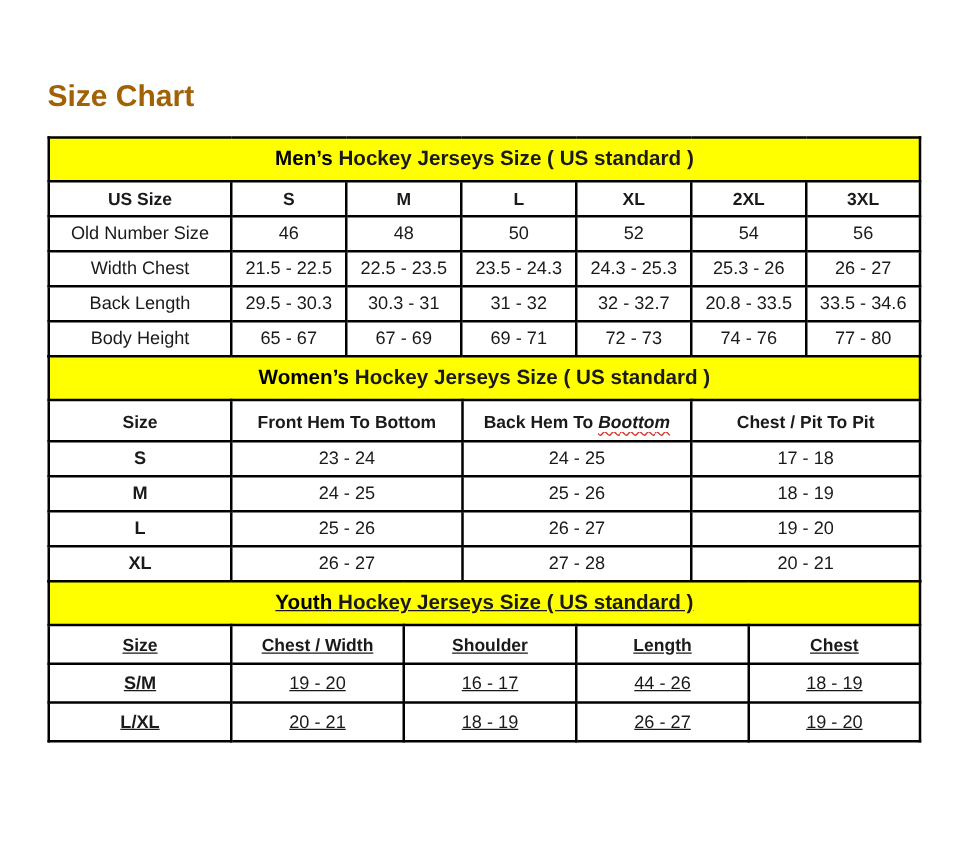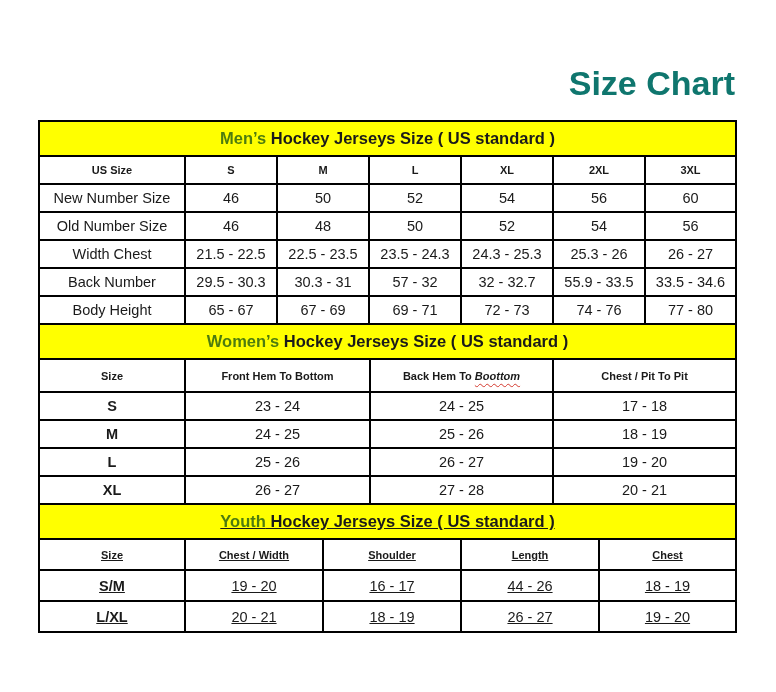--- a/index.html
+++ b/index.html
@@ -10,24 +10,24 @@
   body {
     width: 776px;
     height: 692px;
     font-family: "Liberation Sans", sans-serif;
     color: #1a1a1a;
     overflow: hidden;
   }
   .page-title {
     width: 697px;
     margin: 64px 0 0 38px;
-    text-align: right;
-    font-size: 34px;
+    text-align: left;
+    font-size: 24px;
     font-weight: bold;
-    color: #0f766e;
+    color: #a16207;
     letter-spacing: 0px;
   }
   .chart-wrap {
     width: 697px;
     margin: 17px 0 0 38px;
   }
   table.size-tbl {
     border-collapse: collapse;
     table-layout: fixed;
     width: 697px;
@@ -46,26 +46,26 @@
     white-space: nowrap;
   }
   table.size-tbl tr.band td {
     background: #ffff00;
     font-weight: bold;
     font-size: 16.5px;
     height: 31px;
   }
   table.size-tbl tr.head td {
     font-weight: bold;
-    font-size: 11px;
+    font-size: 14px;
     border-radius: 14px;
   }
   table.womens tr.head td { height: 29px; }
   table.youth td { height: 27px; text-decoration: underline; }
-  .accent-red { color: #4d7c0f; }
+  .accent-red { color: #000000; }
   td.lbl-bold { font-weight: bold; }
   .wavy {
     text-decoration: underline;
     text-decoration-style: wavy;
     text-decoration-color: #d43a2f;
     text-decoration-thickness: 1px;
     text-underline-offset: 3px;
     font-style: italic;
   }
 </style>
@@ -93,53 +93,44 @@
     <tr class="head">
       <td>US Size</td>
       <td>S</td>
       <td>M</td>
       <td>L</td>
       <td>XL</td>
       <td>2XL</td>
       <td>3XL</td>
     </tr>
     <tr>
-      <td>New Number Size</td>
-      <td>46</td>
-      <td>50</td>
-      <td>52</td>
-      <td>54</td>
-      <td>56</td>
-      <td>60</td>
-    </tr>
-    <tr>
       <td>Old Number Size</td>
       <td>46</td>
       <td>48</td>
       <td>50</td>
       <td>52</td>
       <td>54</td>
       <td>56</td>
     </tr>
     <tr>
       <td>Width Chest</td>
       <td>21.5 - 22.5</td>
       <td>22.5 - 23.5</td>
       <td>23.5 - 24.3</td>
       <td>24.3 - 25.3</td>
       <td>25.3 - 26</td>
       <td>26 - 27</td>
     </tr>
     <tr>
-      <td>Back Number</td>
+      <td>Back Length</td>
       <td>29.5 - 30.3</td>
       <td>30.3 - 31</td>
-      <td>57 - 32</td>
+      <td>31 - 32</td>
       <td>32 - 32.7</td>
-      <td>55.9 - 33.5</td>
+      <td>20.8 - 33.5</td>
       <td>33.5 - 34.6</td>
     </tr>
     <tr>
       <td>Body Height</td>
       <td>65 - 67</td>
       <td>67 - 69</td>
       <td>69 - 71</td>
       <td>72 - 73</td>
       <td>74 - 76</td>
       <td>77 - 80</td>

